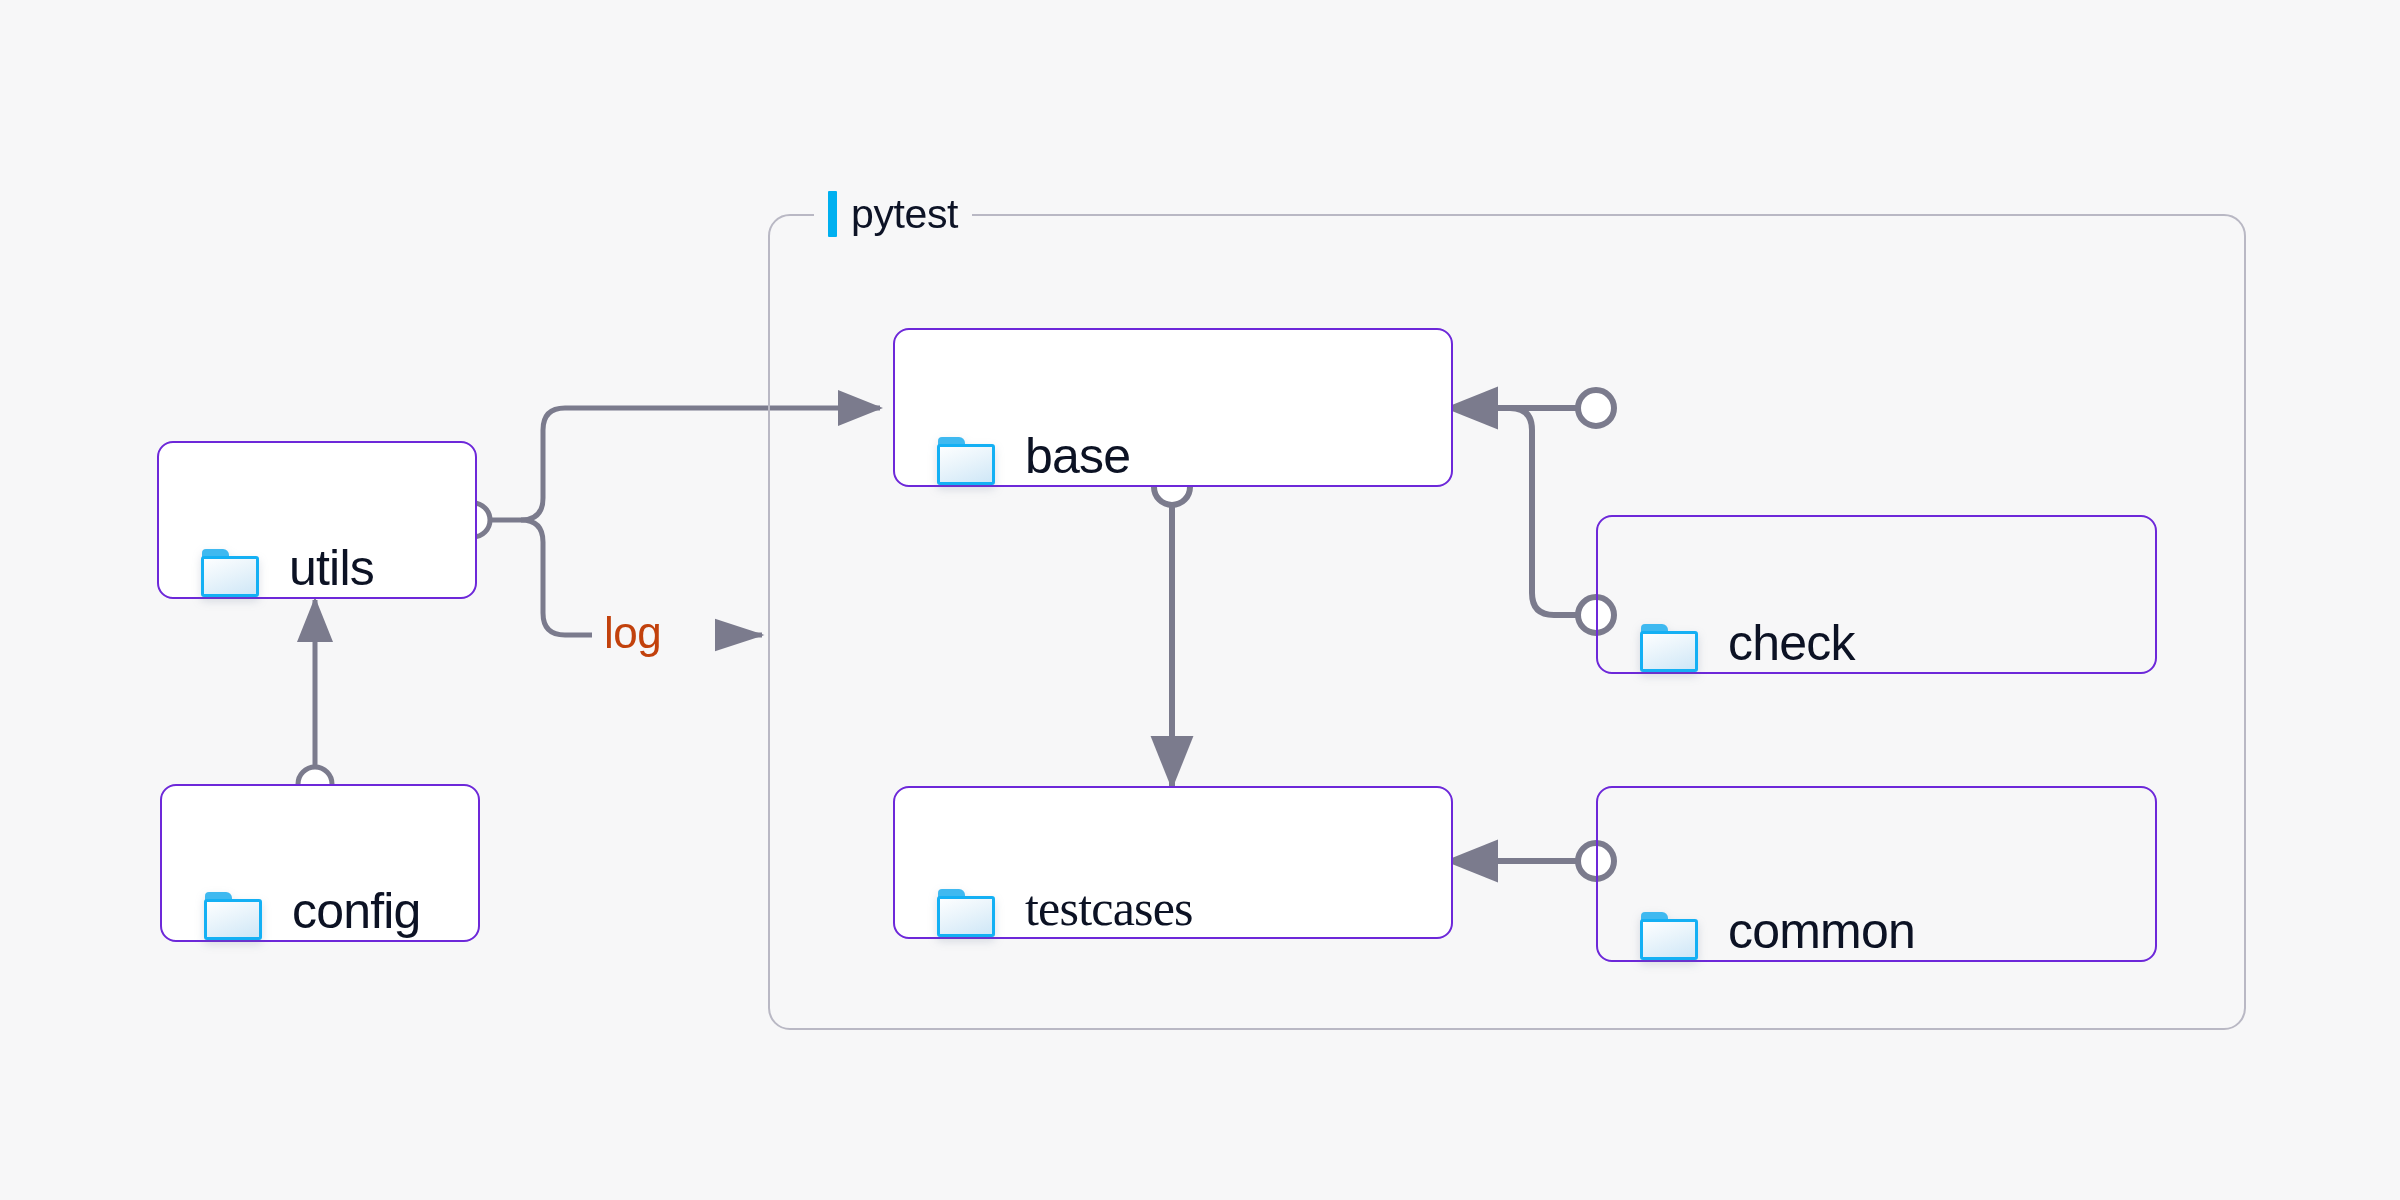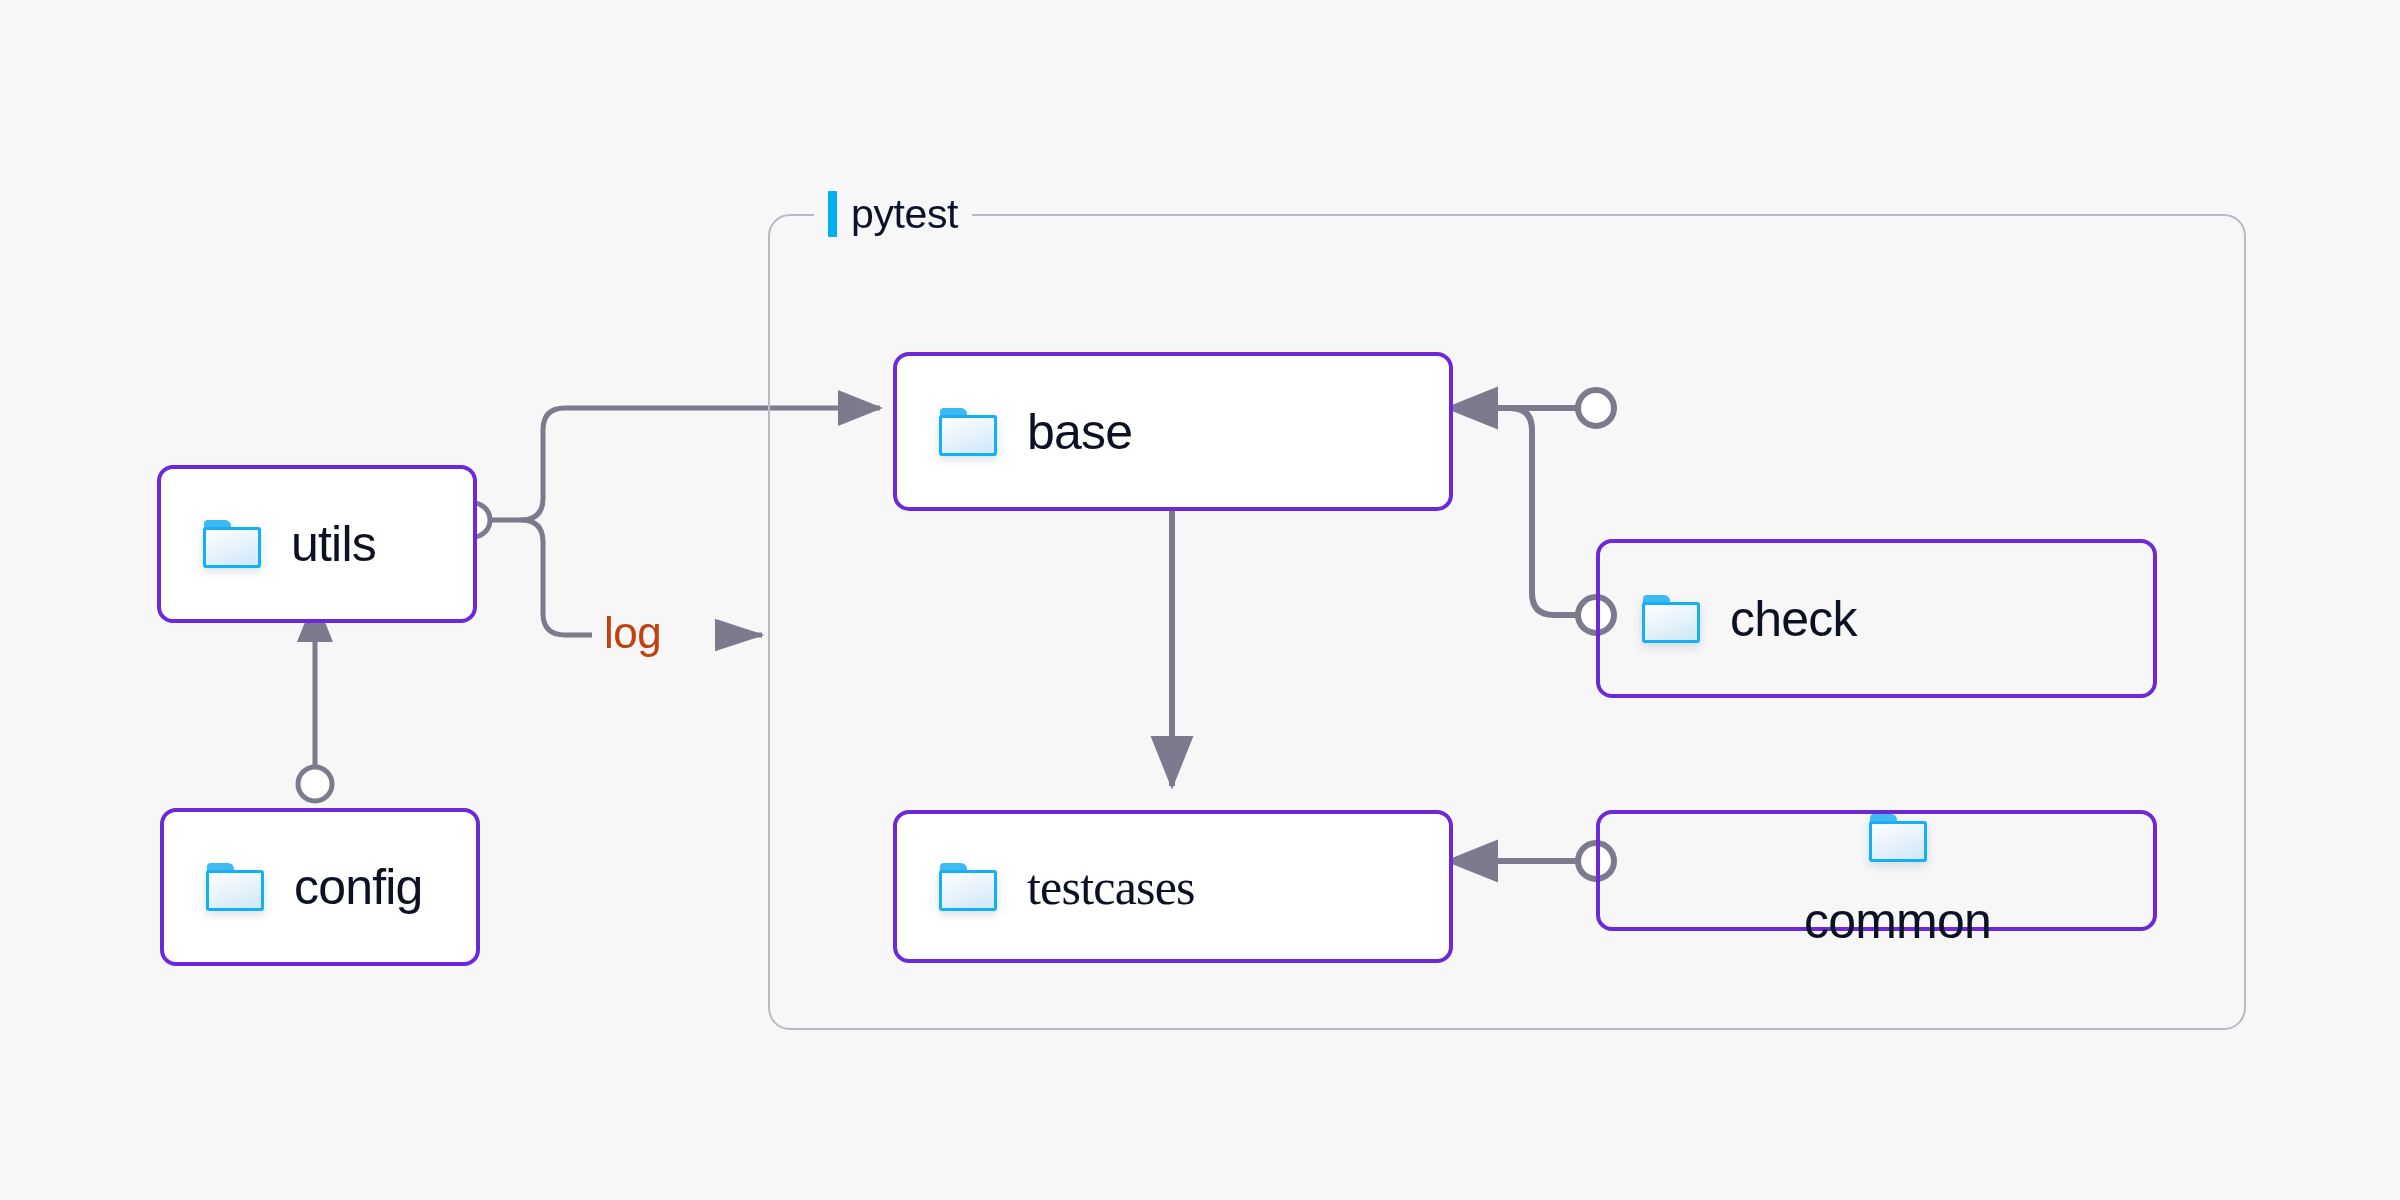--- a/index.html
+++ b/index.html
@@ -53,27 +53,26 @@
   }
   .group-label .gl-text {
     font-size: 41px;
     color: #0d1326;
     letter-spacing: -0.4px;
     white-space: nowrap;
   }
   .node {
     position: absolute;
     box-sizing: border-box;
-    border: 4px solid #6d28d9;
+    border: 2px solid #6d28d9;
     border-radius: 16px;
     display: flex;
-    align-items: center;
+    align-items: flex-end;
     padding-left: 42px;
     gap: 30px;
-    margin-top: 24px;
   }
   .node.filled { background: #ffffff; }
   .node.plain  { background: transparent; }
   .node .label {
     font-size: 50px;
     color: #0c1224;
     letter-spacing: -0.8px;
     white-space: nowrap;
   }
   .folder {
@@ -192,21 +191,21 @@
 
 
   <div class="node plain" style="left:1596px; top:515px; width:561px; height:159px;">
     <span class="folder">
       <span class="tab"></span>
         <span class="body"></span>
     </span>
     <span class="label">check</span>
   </div>
 
-  <div class="node plain" style="left:1596px; top:786px; width:561px; height:121px;flex-direction:column;">
+  <div class="node plain" style="left:1596px; top:786px; width:561px; height:176px;">
     <span class="folder">
       <span class="tab"></span>
         <span class="body"></span>
     </span>
     <span class="label">common</span>
   </div>
 
   <span class="edge-label" style="left:604px; top:608px;">log</span>
 
 </div>

